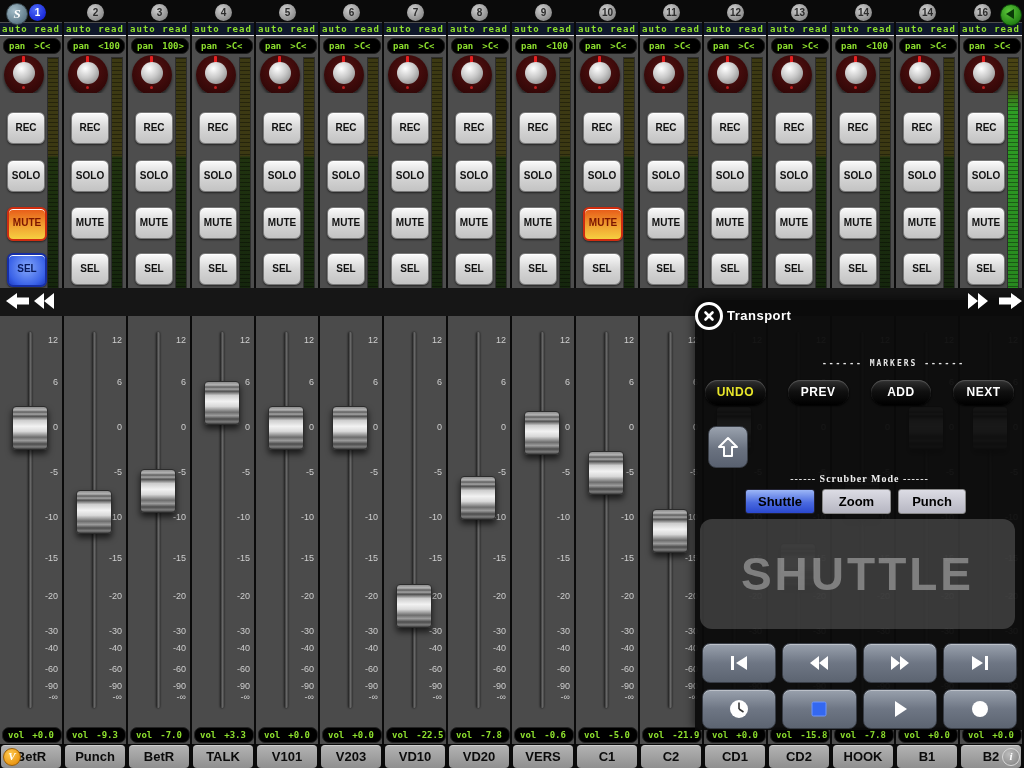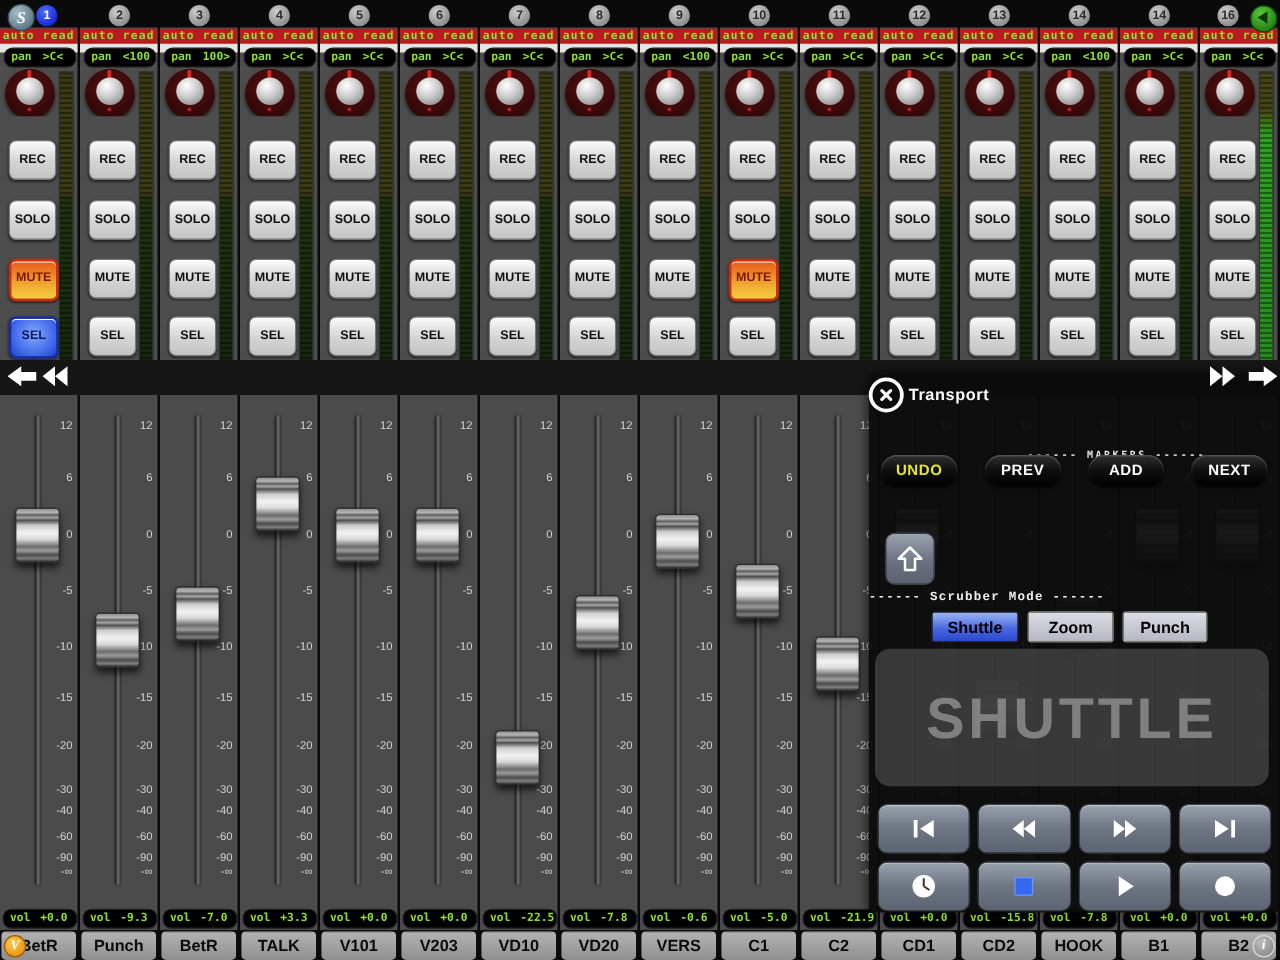--- a/index.html
+++ b/index.html
@@ -12,22 +12,22 @@
   .strip-bg-top{position:absolute;top:22px;left:0;width:62px;height:266px;background:#4d4d4d;}
   .strip-bg-bot{position:absolute;top:316px;left:0;width:62px;height:428px;background:#4b4b4b;}
 
   .chan-num{position:absolute;top:4px;left:23px;width:17px;height:17px;border-radius:50%;
     background:radial-gradient(circle at 38% 32%,#cfcfcf,#8a8a8a 75%);
     color:#2c2c2c;font-size:10px;font-weight:bold;text-align:center;line-height:17px;}
   .chan-num.active{background:radial-gradient(circle at 38% 32%,#4d6cfa,#1726d8 75%);color:#fff;}
   .chan-num.first{left:29px;}
   .chan-num.last{left:14px;}
 
-  .auto{position:absolute;top:23px;left:0;width:62px;height:12px;background:#b91c1c;
-    border-bottom:7px solid #e5e5e5;color:var(--lcd-green);
+  .auto{position:absolute;top:23px;left:0;width:62px;height:12px;background:#0f172a;
+    border-bottom:1px solid #e5e5e5;color:var(--lcd-green);
     font-family:"DejaVu Sans Mono",monospace;font-size:9px;font-weight:bold;
     text-align:center;line-height:12px;letter-spacing:1px;}
 
   .pan{position:absolute;top:38px;left:3px;width:56px;height:14px;background:#000;
     border-radius:7px;border:1px solid #1c1c1c;display:flex;align-items:center;
     color:var(--lcd-green);font-family:"DejaVu Sans Mono",monospace;font-size:9px;font-weight:bold;}
   .pan-l{margin-left:5px;}
   .pan-v{margin-left:9px;}
 
   .knob{position:absolute;top:55px;left:2px;width:44px;height:38px;overflow:hidden;}
@@ -92,36 +92,36 @@
 
   
   #transport{position:absolute;left:695px;top:300px;width:329px;height:430px;
     background:rgba(11,11,11,.94);border-top-left-radius:12px;z-index:40;
     box-shadow:-2px -2px 8px rgba(0,0,0,.5);}
   #tp-close{position:absolute;left:0;top:2px;width:22px;height:22px;border-radius:50%;
     background:#0c0c0c;border:3px solid #fff;display:flex;align-items:center;justify-content:center;}
   #tp-title{position:absolute;left:32px;top:8px;color:#fff;font-size:13px;font-weight:bold;letter-spacing:.5px;}
   .tp-row{position:absolute;left:10px;width:309px;display:flex;gap:9px;}
   .tp-row.r1{top:30px;}
-  .tp-row.r2{top:64px;gap:22px;}
+  .tp-row.r2{top:80px;gap:22px;}
   .pill{flex:1;height:25px;border-radius:13px;background:linear-gradient(180deg,#323232,#101010 45%,#000);
     box-shadow:inset 0 1px 1px #565656,0 1px 2px #000;color:#fff;font-size:12px;font-weight:bold;
     text-align:center;line-height:25px;letter-spacing:.5px;}
   .pill.undo{color:var(--undo-yellow);}
   #tp-markers{position:absolute;top:59px;left:0;width:100%;text-align:center;transform:translateX(34px);
     color:#e6e6e6;font-family:"DejaVu Sans Mono",monospace;font-size:8px;font-weight:bold;letter-spacing:2px;}
   #tp-shift{position:absolute;left:13px;top:126px;width:38px;height:40px;border-radius:8px;
     background:linear-gradient(180deg,#9aa2ae,#6a7280 55%,#596170);border:1px solid #3a3f48;
     display:flex;align-items:center;justify-content:center;}
   #tp-timebox{position:absolute;left:58px;top:122px;width:261px;height:46px;background:#040404;
     border:1px solid #1d1d1d;border-radius:8px;text-align:center;}
   #tp-time{color:var(--time-green);font-family:"DejaVu Sans Mono",monospace;font-size:34px;font-weight:bold;
     line-height:46px;letter-spacing:2px;text-shadow:0 0 9px rgba(44,228,44,.55);}
-  #tp-scrublabel{position:absolute;top:173px;left:0;width:100%;color:#f0f0f0;
-    font-family:Liberation Mono, monospace;font-size:10px;font-weight:bold;letter-spacing:1px;}
+  #tp-scrublabel{position:absolute;top:173px;left:0;width:100%;text-align:center;color:#f0f0f0;
+    font-family:Liberation Serif, serif;font-size:10px;font-weight:bold;letter-spacing:1px;}
   .mode-btn{position:absolute;top:189px;height:23px;border-radius:3px;border:1px solid #888;
     background:linear-gradient(180deg,#dcdce4,#b6b6c2);color:#000;font-size:13px;font-weight:bold;
     text-align:center;line-height:23px;}
   .mode-btn.active{background:linear-gradient(180deg,#9cb6f6,var(--shuttle-blue) 55%,#2a48ce);
     border:1px solid #223;}
   #mode-shuttle{left:50px;width:68px;}
   #mode-zoom{left:127px;width:67px;}
   #mode-punch{left:203px;width:66px;}
   #tp-pad{position:absolute;left:5px;top:219px;width:315px;height:110px;border-radius:12px;
     background:rgba(148,148,148,.32);display:flex;align-items:center;justify-content:center;}

